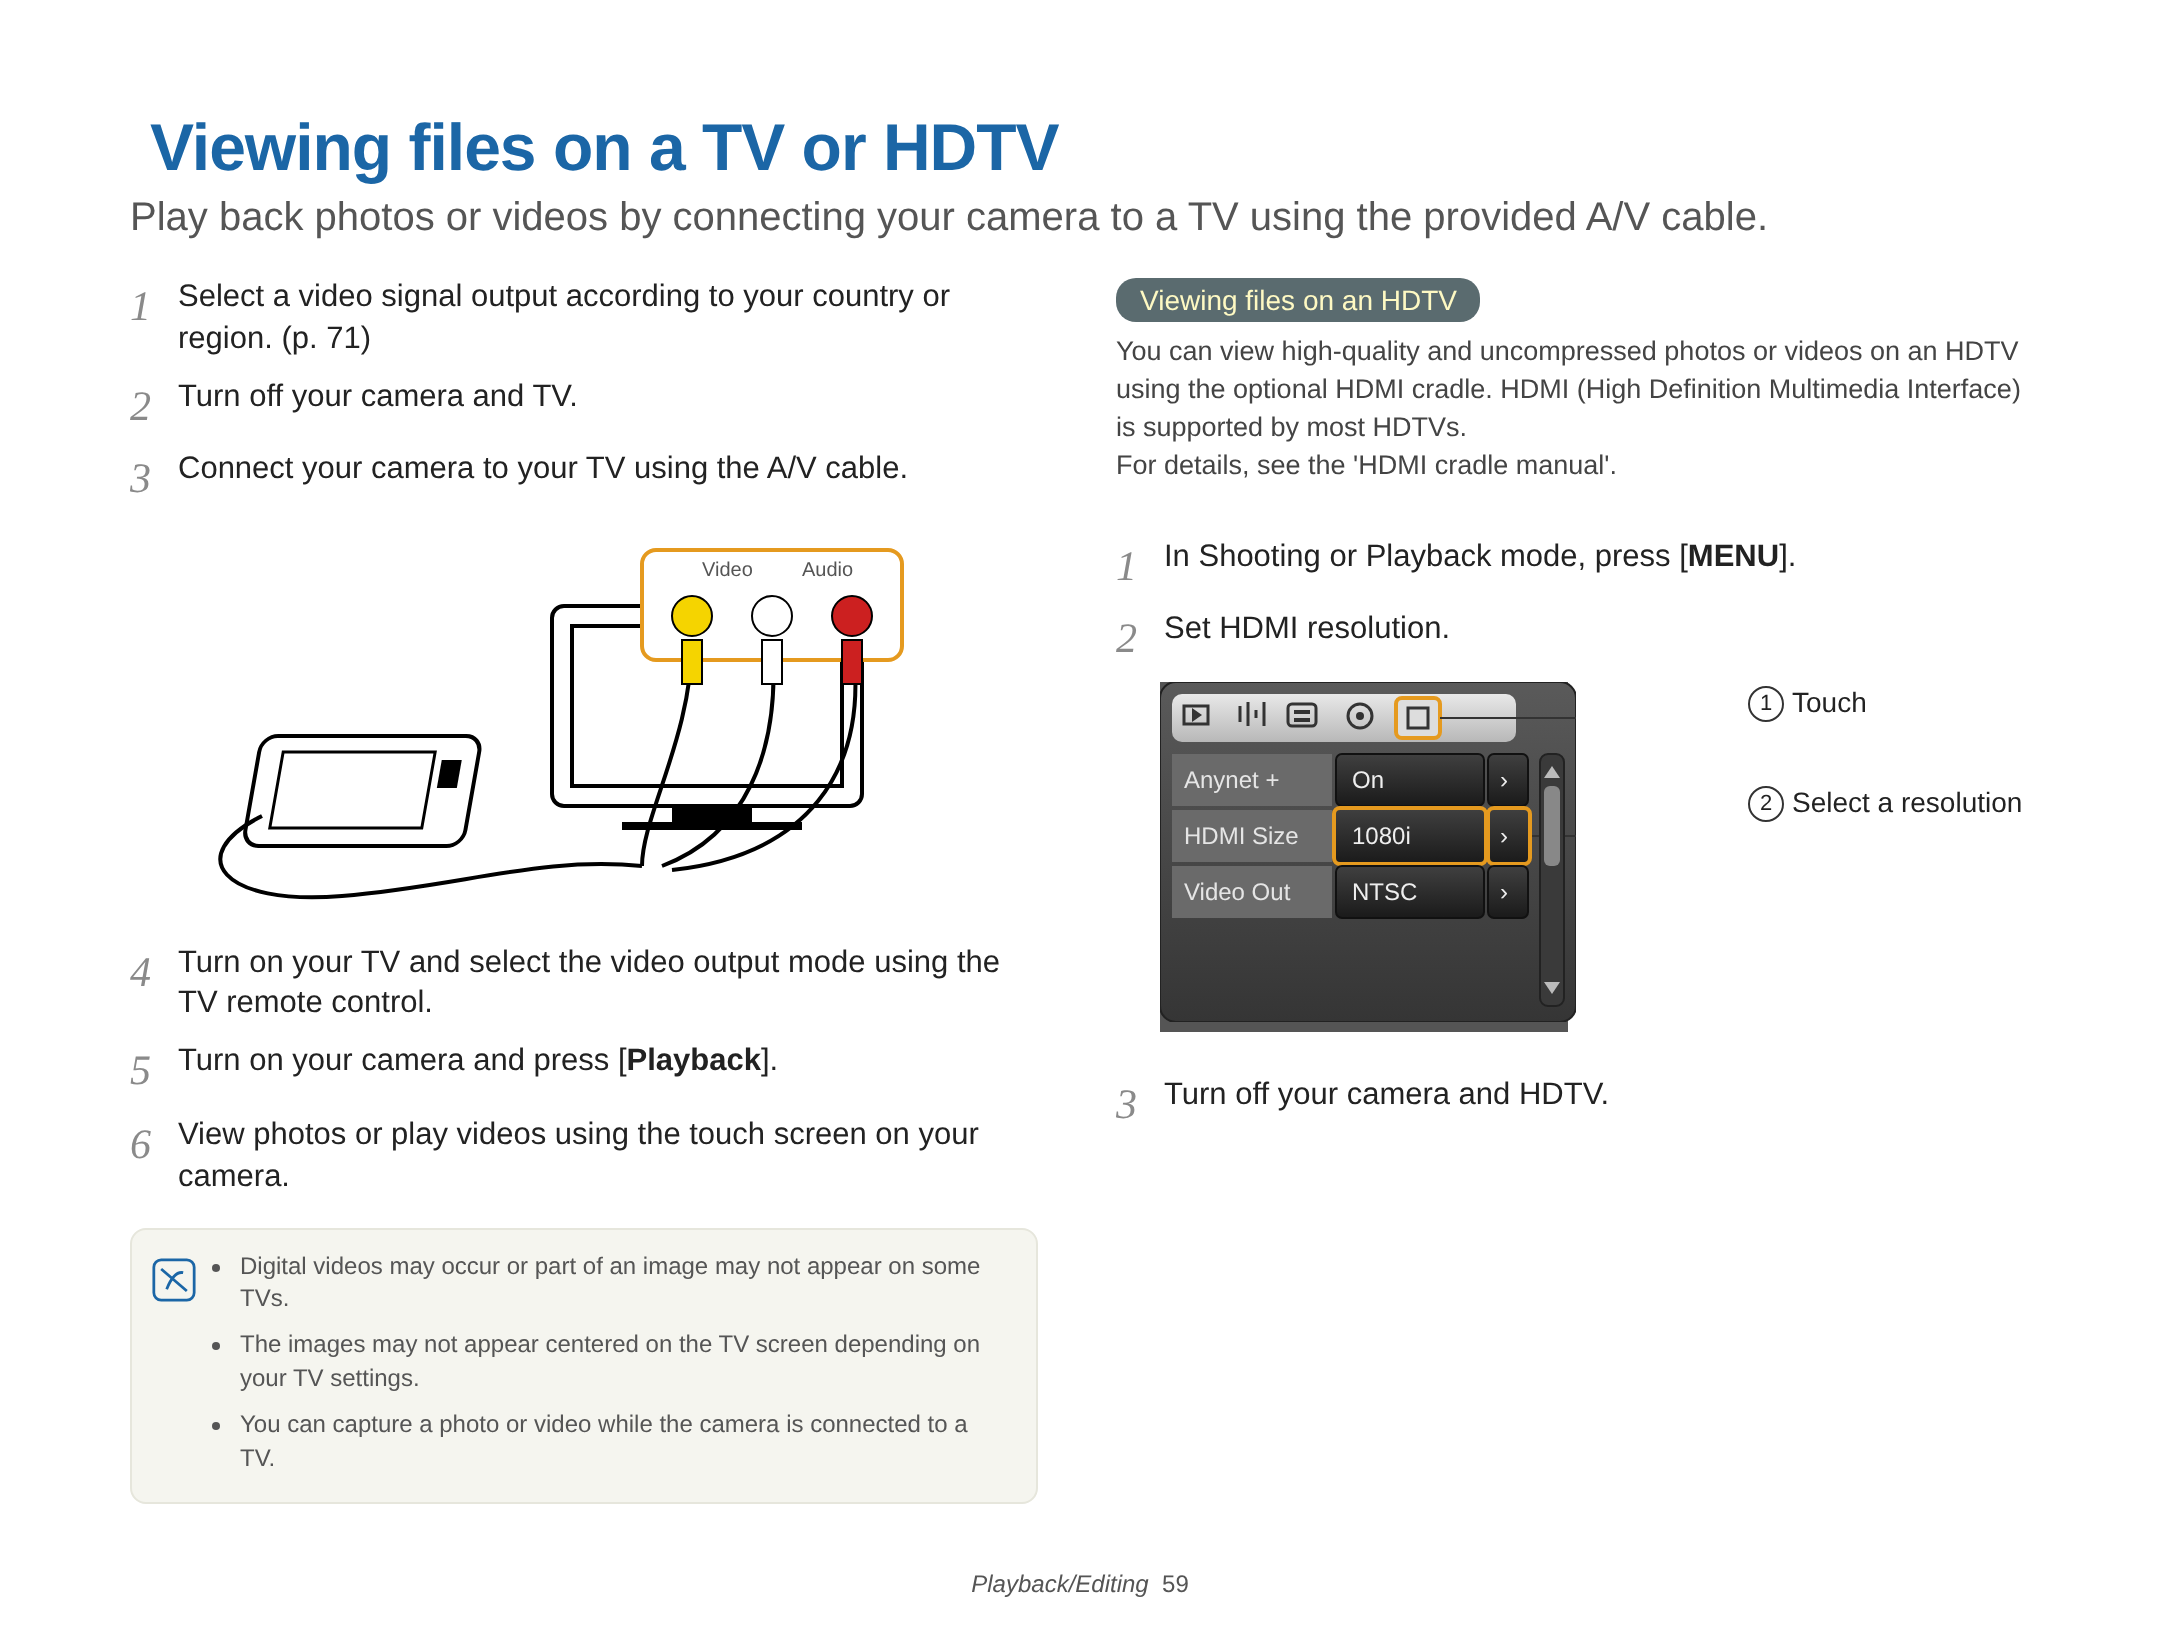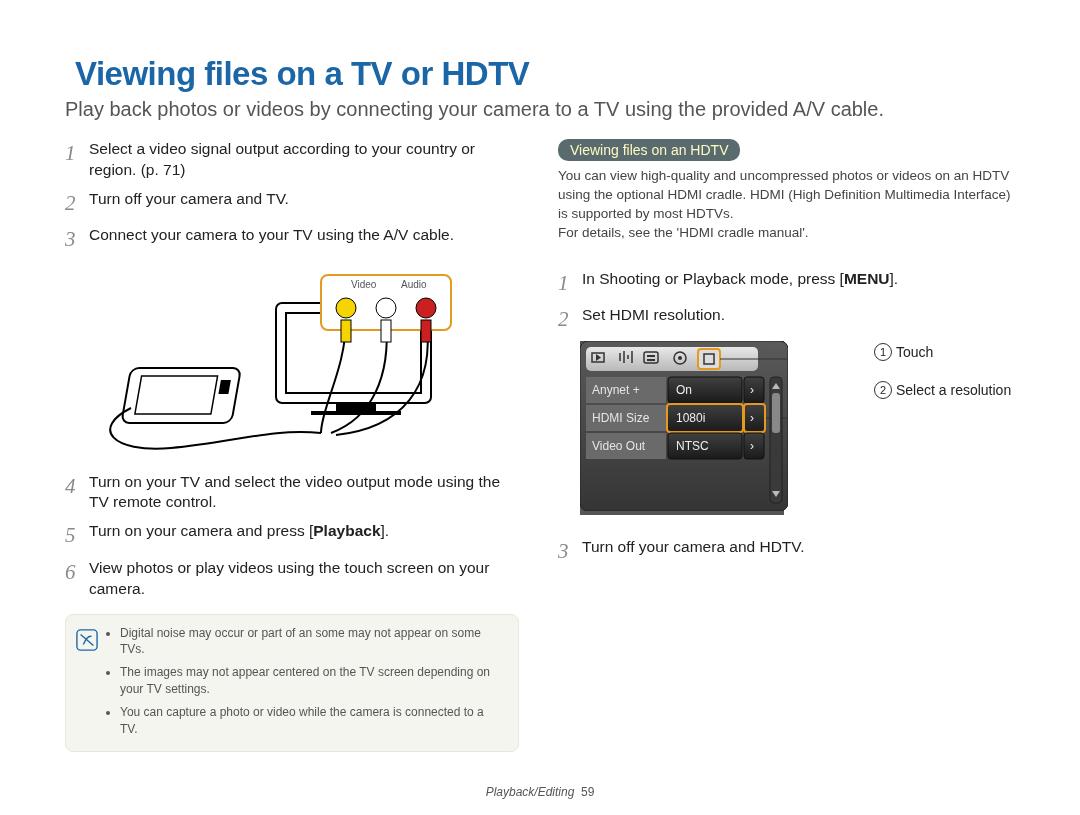--- a/index.html
+++ b/index.html
@@ -113,21 +113,21 @@
   .menu-screen {
     width: 204px;
     background: #555; 
   }
 
   .callout-col {
     margin-left: 90px;
     font-size: 14px;
     color:#222;
   }
-  .callout-col .row1 { margin-top: 2px; margin-bottom: 20px; }
+  .callout-col .row1 { margin-top: 2px; margin-bottom: 32px; }
   .callout-col .circlednum {
     display:inline-block; width:16px; height:16px; border:1px solid #333;
     border-radius:50%; font-size:11px; text-align:center; line-height:16px;
     margin-right:4px; vertical-align:1px;
   }
 </style>
 </head>
 <body>
 
 <div class="page">
@@ -200,21 +200,21 @@
       </ol>
 
       <div class="tipbox">
         <span class="tip-icon">
           <svg viewBox="0 0 24 24">
               <rect x="1" y="1" width="22" height="22" rx="4" fill="none" stroke="#1b66a6" stroke-width="1.5"></rect>
               <path d="M5 6 L19 18 M8 17 Q12 7 17 8" stroke="#1b66a6" stroke-width="1.5" fill="none"></path>
             </svg>
         </span>
         <ul>
-          <li>Digital noise may occur or part of an some may not appear on some TVs.</li>
+          <li>Digital videos may occur or part of an image may not appear on some TVs.</li>
           <li>The images may not appear centered on the TV screen depending on your TV settings.</li>
           <li>You can capture a photo or video while the camera is connected to a TV.</li>
         </ul>
       </div>
     </div>
 
     <div class="col">
       <span class="pill">Viewing files on an HDTV</span>
       <div class="hdtv-text" id="hdtvpara">You can view high-quality and uncompressed photos or videos on an HDTV using the optional HDMI cradle. HDMI (High Definition Multimedia Interface) is supported by most HDTVs.<br>For details, see the 'HDMI cradle manual'.</div>
 

